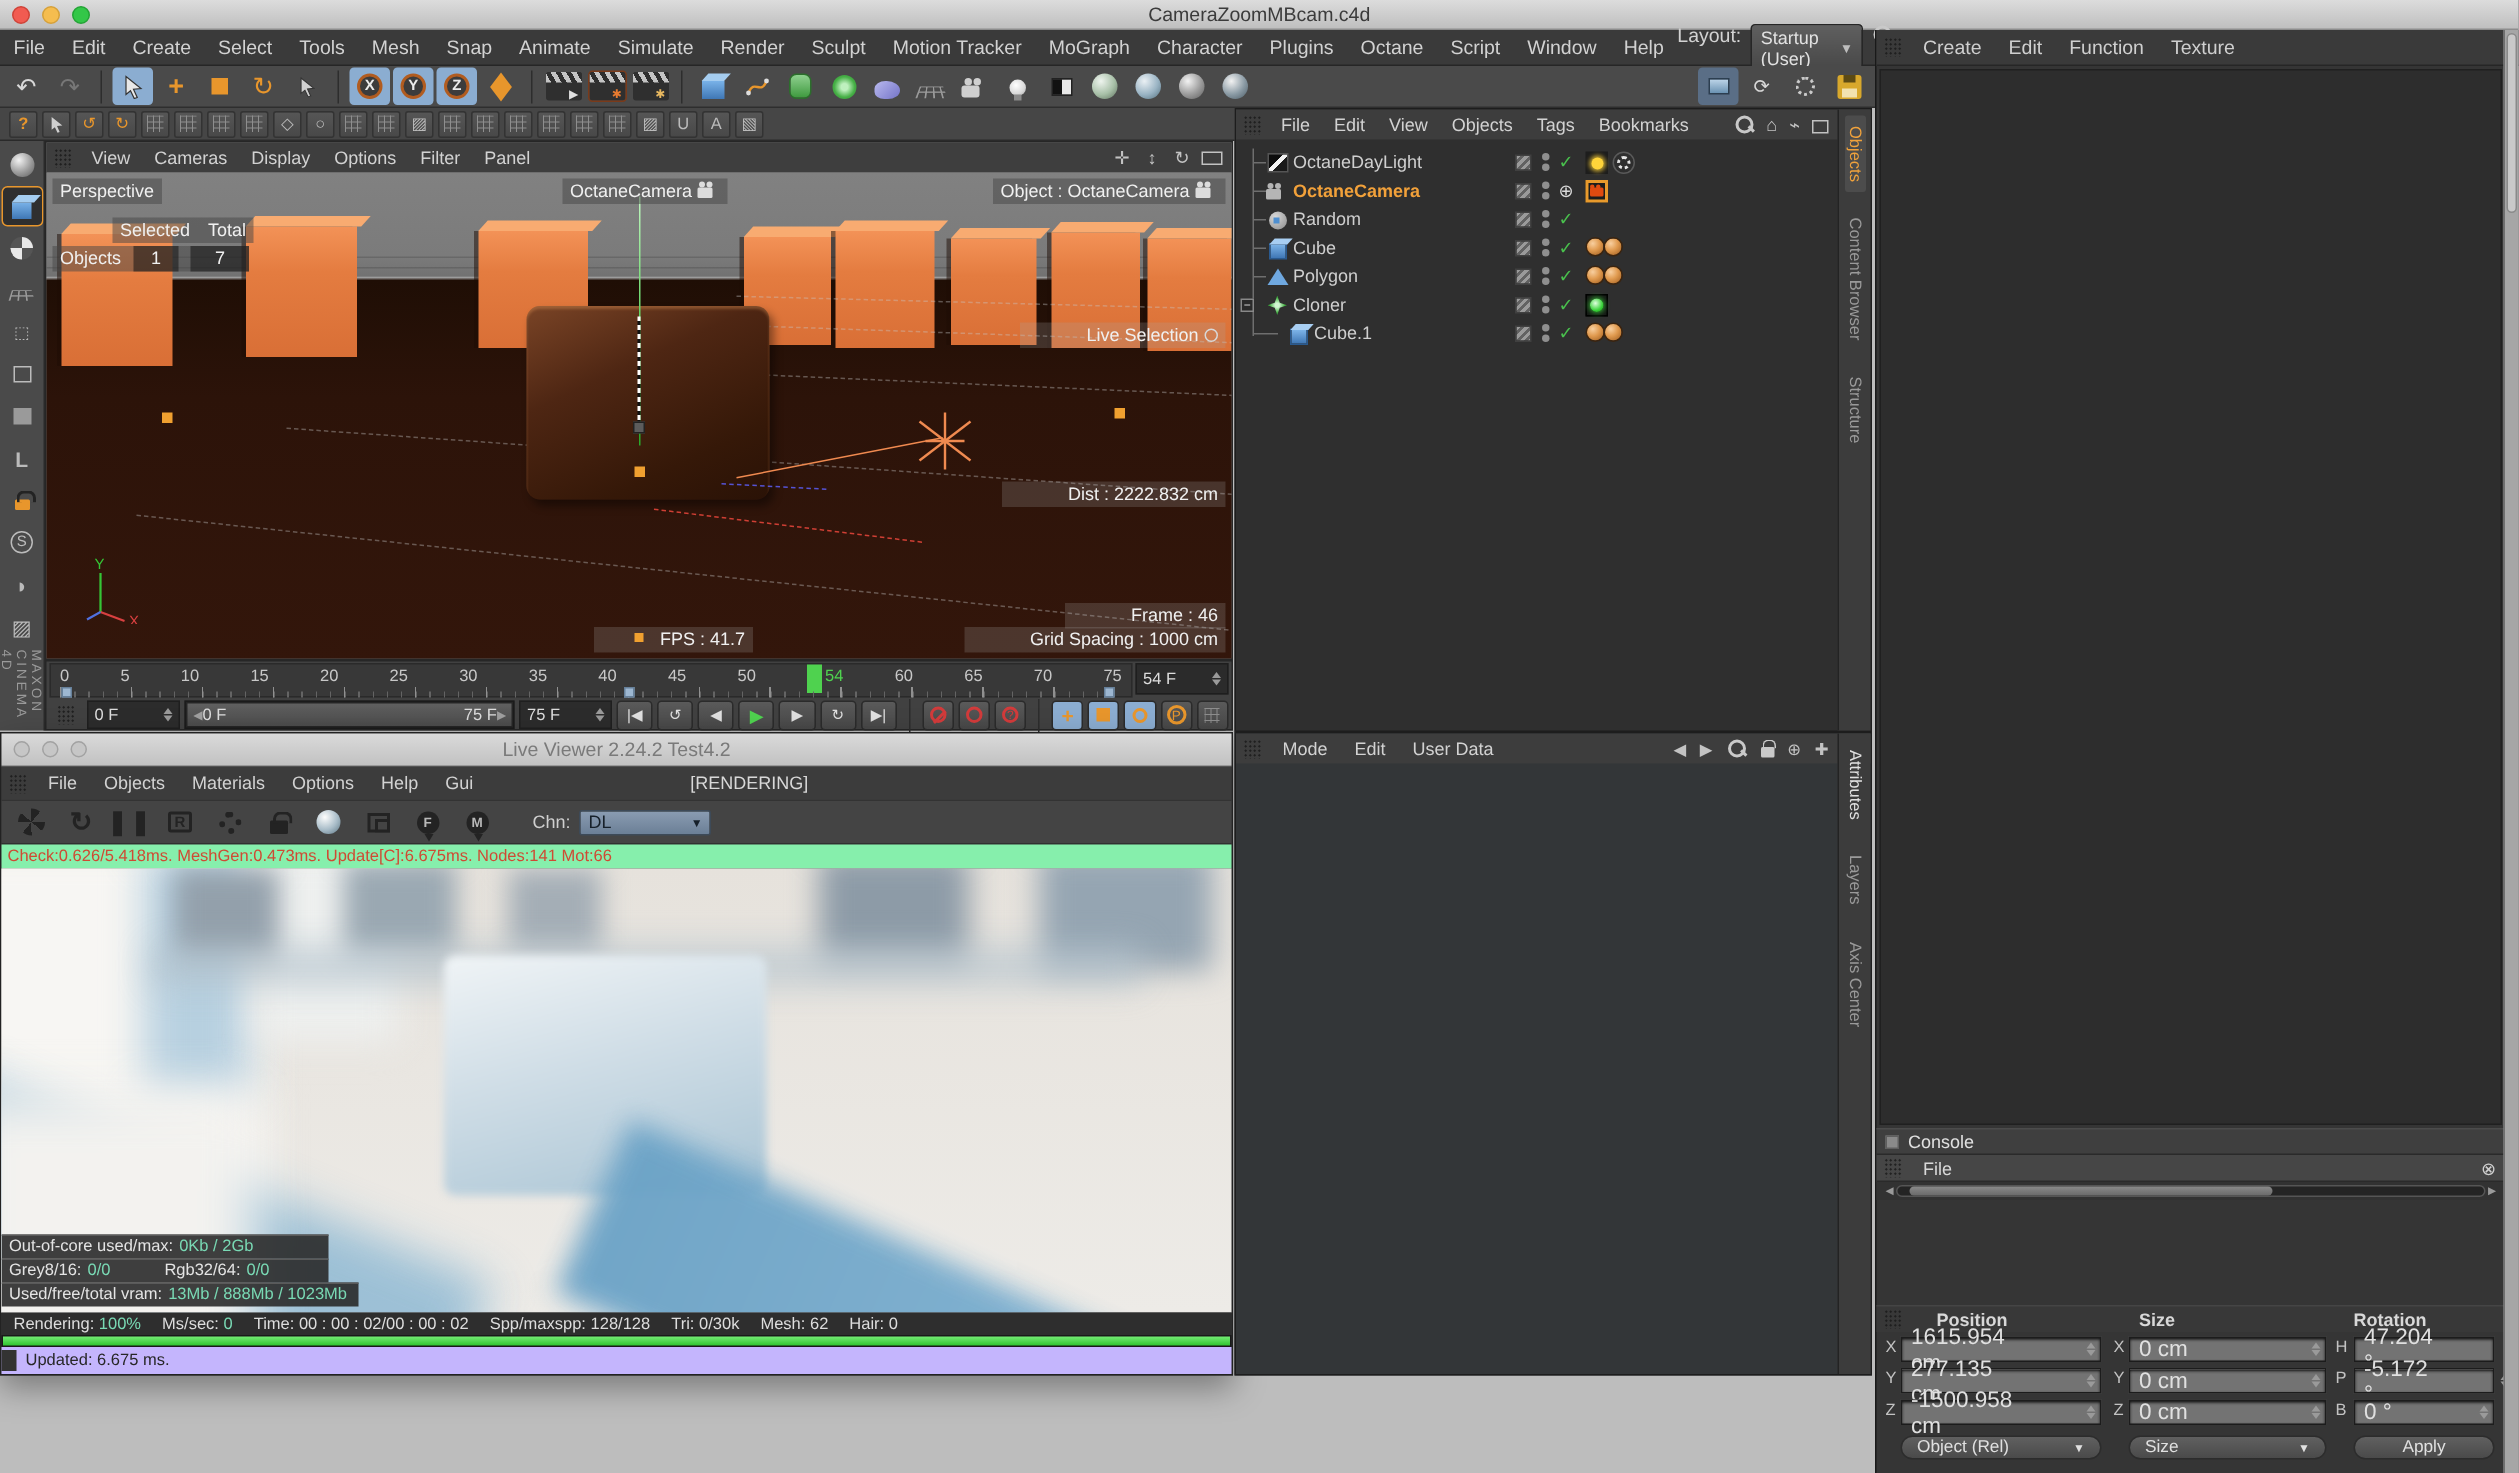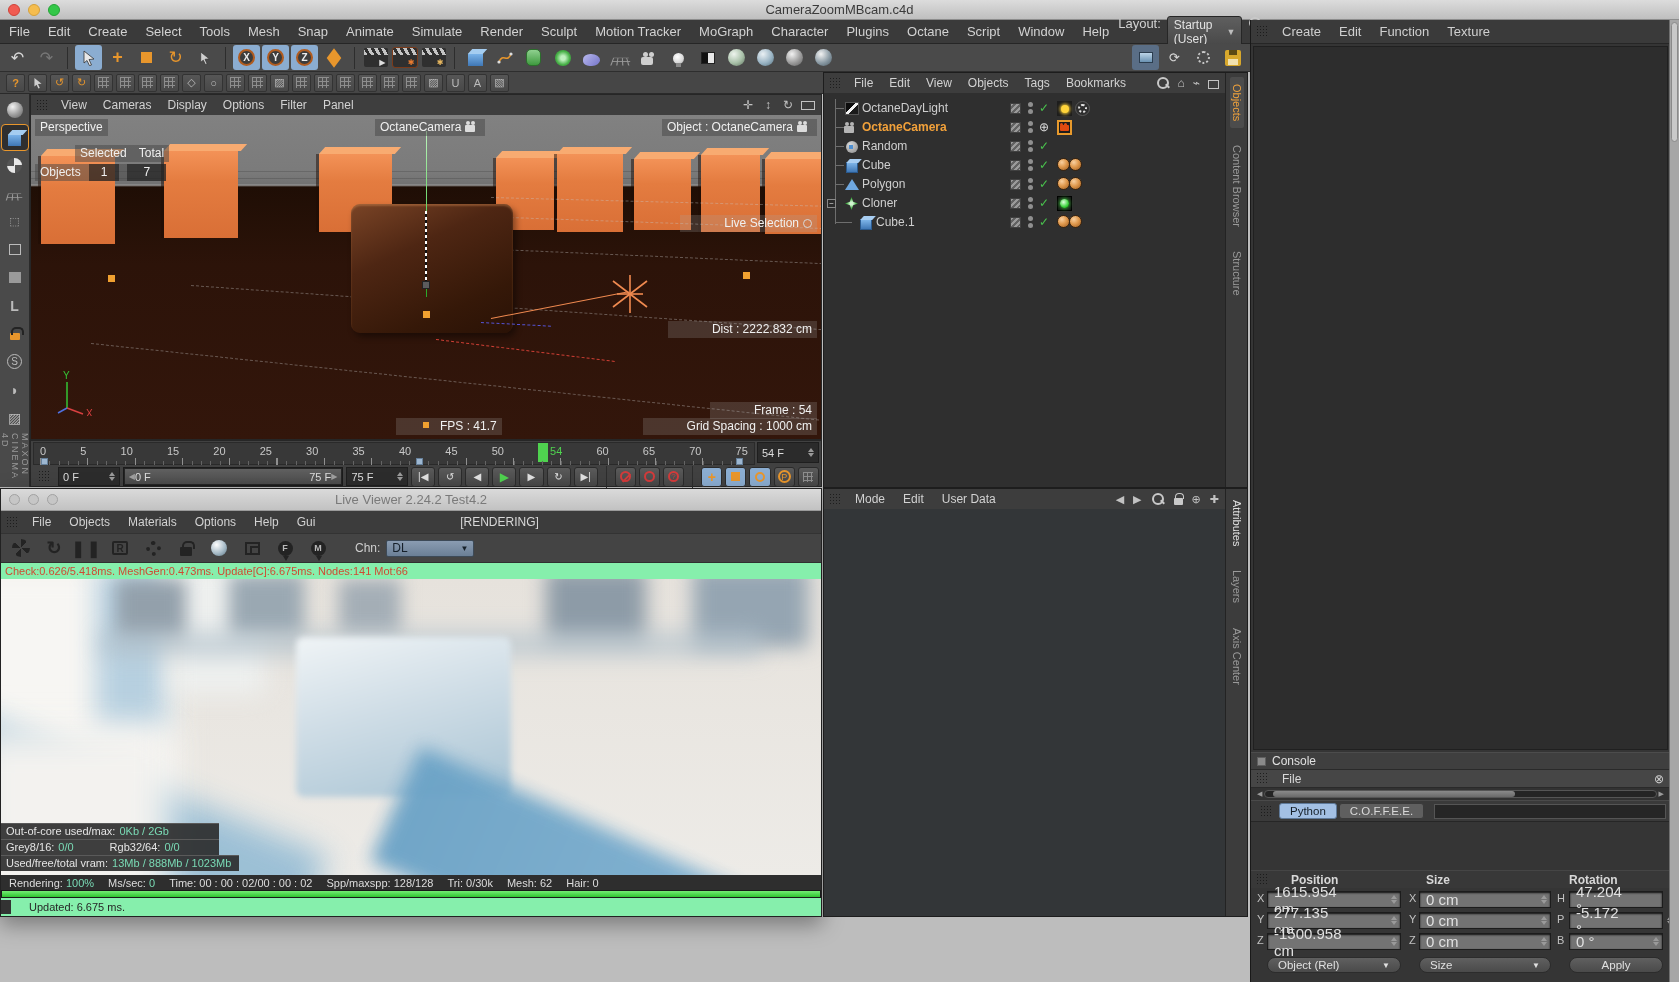--- a/index.html
+++ b/index.html
@@ -144,21 +144,21 @@
 .chn{margin-left:14px;display:flex;align-items:center;gap:6px;color:#cfcfcf;font-size:12px;}
 .chn .dd2{width:88px;background:linear-gradient(#8a9cb2,#6b7f96);border:1px solid #3d4a58;border-radius:2px;color:#16202a;padding:0 5px;display:flex;justify-content:space-between;align-items:center;height:17px;}
 .perf{height:16px;background:#86efac;color:#cf4a33;font-size:11px;line-height:16px;padding:0 4px;white-space:nowrap;}
 .render{position:absolute;left:0;top:90px;width:820px;height:296px;overflow:hidden;background:linear-gradient(180deg,#e6e2dc,#edebe7);}
 .blur{position:absolute;}
 .ovl{position:absolute;left:0;background:rgba(42,42,42,.9);border-top:1px solid #5a5a5a;color:#e4e4e4;font-size:11px;line-height:15px;padding:0 5px;white-space:nowrap;display:flex;gap:4px;}
 .tv{color:#79d9b4;}
 .lv-status{position:absolute;left:0;top:386px;width:820px;height:15px;background:#2e2e2e;display:flex;gap:14px;align-items:center;padding:0 8px;font-size:11px;color:#ddd;white-space:nowrap;}
 .lv-progress{position:absolute;left:0;top:401px;width:820px;height:8px;background:#191919;padding:1px;}
 .pfill{height:100%;width:100%;background:linear-gradient(#74ec74,#2fc42f);}
-.lv-updated{position:absolute;left:0;top:409px;width:820px;height:18px;background:#86efac;color:#272727;font-size:11px;display:flex;align-items:center;padding-left:28px;}
+.lv-updated{position:absolute;left:0;top:409px;width:820px;height:18px;background:#c4b5fd;color:#272727;font-size:11px;display:flex;align-items:center;padding-left:16px;}
 .lv-updated::before{content:"";position:absolute;left:0;top:2px;width:10px;height:14px;background:#333;}
 
 
 .om{left:823px;top:72px;width:425px;height:416px;background:#2f2f2f;border:1px solid #1d1d1d;}
 .ombar{height:20px;background:#3d3d3d;display:flex;align-items:center;font-size:12px;color:#d2d2d2;}
 .ombar .mi{padding:0 8px;}
 .omico{margin-left:auto;display:flex;gap:8px;align-items:center;padding-right:28px;color:#c2c2c2;font-size:12px;}
 .omtabs{position:absolute;right:0;top:0;bottom:0;width:22px;background:#3c3c3c;border-left:1px solid #232323;display:flex;flex-direction:column;align-items:center;gap:10px;padding-top:4px;}
 .vtab{writing-mode:vertical-rl;font-size:11px;color:#9a9a9a;padding:7px 1px;white-space:nowrap;}
 .vtab.on{color:#f0a23c;background:#4c4c4c;border-radius:2px;}
@@ -522,21 +522,21 @@
         </span>
       <span class="hud" style="right:4px;top:4px">
           <span>Object : OctaneCamera</span>
           <span class="camglyph"></span>
         </span>
       <span class="hud hudl" style="right:4px;top:100px">
           <span>Live Selection</span>
           <span class="circ"></span>
         </span>
       <span class="hud hudl" style="right:4px;top:206px">Dist : 2222.832 cm</span>
-      <span class="hud hudl" style="right:4px;top:287px">Frame : 54</span>
+      <span class="hud hudl" style="right:4px;top:287px">Frame : 46</span>
       <span class="hud hudl" style="left:365px;top:303px">FPS : 41.7</span>
       <span class="hud hudl" style="right:4px;top:303px">Grid Spacing : 1000 cm</span>
 
       <svg class="abs" style="left:22px;top:255px" width="50" height="46">
         <line x1="14" y1="38" x2="14" y2="12" stroke="#35c435" stroke-width="1.5"></line>
         <line x1="14" y1="38" x2="30" y2="44" stroke="#d84040" stroke-width="1.5"></line>
         <line x1="14" y1="38" x2="5" y2="43" stroke="#5070e0" stroke-width="1.5"></line>
         <text x="10" y="9" fill="#35c435" font-size="10">Y</text>
         <text x="33" y="47" fill="#d84040" font-size="10">X</text>
       </svg>
@@ -887,26 +887,20 @@
           <span class="mi">File</span>
           <span class="cclose">⊗</span>
         </div>
       <div class="cscroll">
           <span class="carr">◀</span>
           <span class="ctrack">
             <span class="chand"></span>
           </span>
           <span class="carr">▶</span>
         </div>
-      <div class="pyrow">
-        <span class="grip"></span>
-        <span class="pybtn py-on">Python</span>
-        <span class="pybtn py-off">C.O.F.F.E.E.</span>
-        <span class="pyfield"></span>
-      </div>
     </div>
 
     <div class="sect" style="top:850px">
       <div class="coh">
           <span class="grip"></span>
         <b style="position:absolute;left:40px">Position</b>
         <b style="position:absolute;left:175px">Size</b>
         <b style="position:absolute;left:318px">Rotation</b>
       </div>
       <div class="corow" style="top:20px;width:100%">

